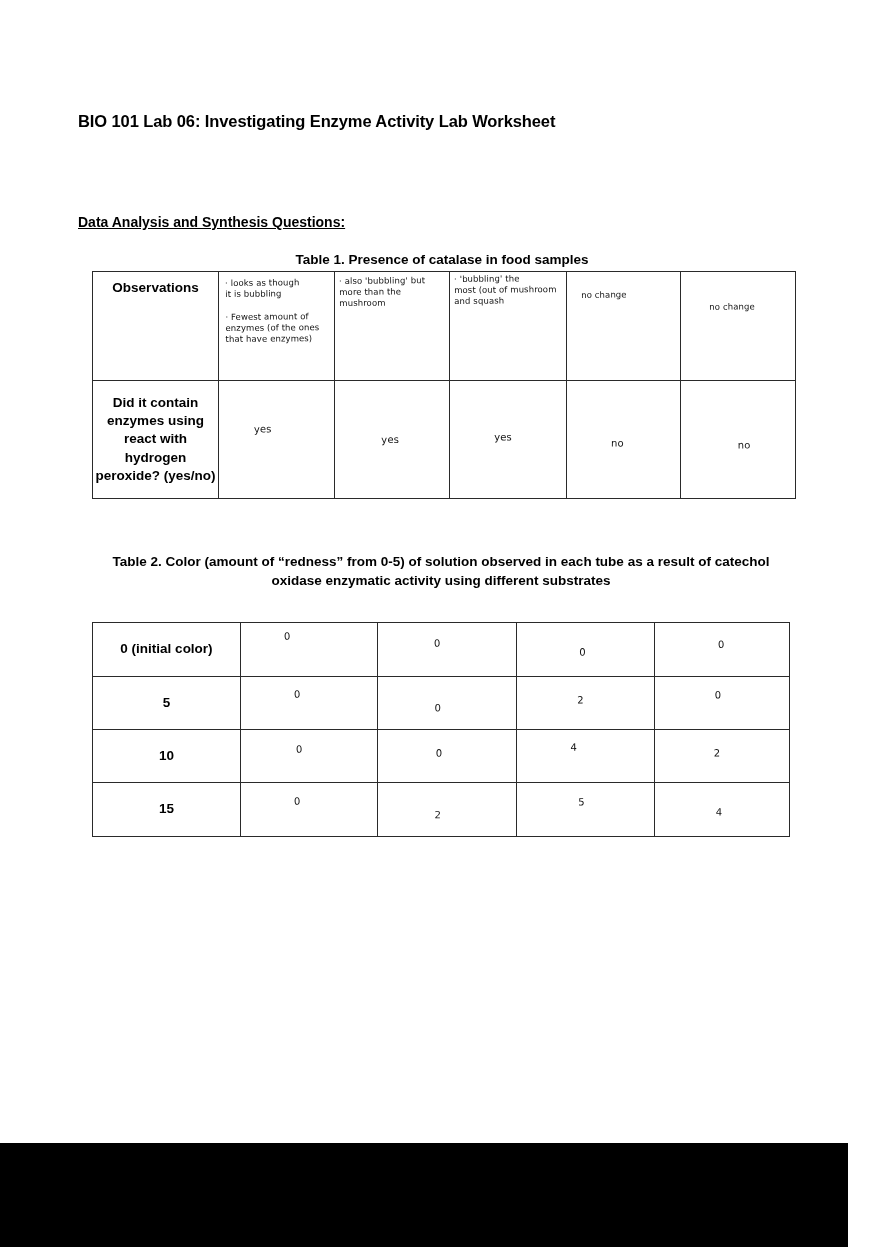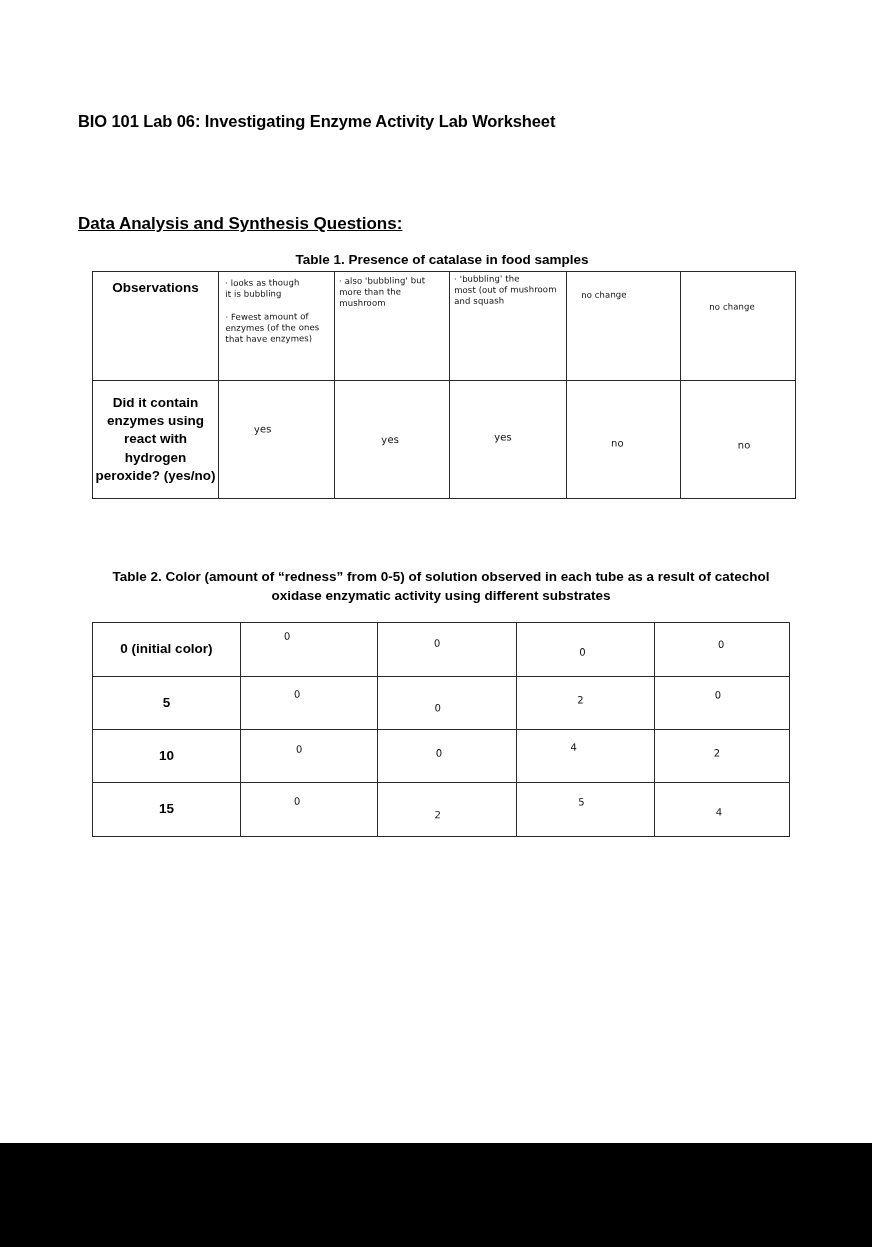--- a/index.html
+++ b/index.html
@@ -8,21 +8,20 @@
     background: #ffffff;
   }
   .page {
     position: relative;
     width: 848px;
     height: 1247px;
     background: #ffffff;
     font-family: "Liberation Sans", sans-serif;
     color: #000000;
     overflow: hidden;
-    padding-left: 24px;
   }
   .content {
     position: absolute;
     left: 0;
     top: 0;
     width: 880px;
   }
 
   
   .doc-title {
@@ -31,42 +30,42 @@
     top: 112px;
     font-size: 16.5px;
     font-weight: bold;
     letter-spacing: -0.1px;
     white-space: nowrap;
   }
   .section-heading {
     position: absolute;
     left: 78px;
     top: 214px;
-    font-size: 17px;
+    font-size: 14px;
     font-weight: bold;
     text-decoration: underline;
     white-space: nowrap;
   }
 
   
   .table-caption {
     position: absolute;
     font-size: 13.5px;
     font-weight: bold;
     text-align: center;
     line-height: 1.42;
   }
   #caption1 {
     left: 92px;
     top: 250px;
     width: 700px;
   }
   #caption2 {
     left: 88px;
-    top: 567px;
+    top: 552px;
     width: 706px;
   }
 
   
   table.grid {
     position: absolute;
     border-collapse: collapse;
     table-layout: fixed;
   }
   table.grid td {

